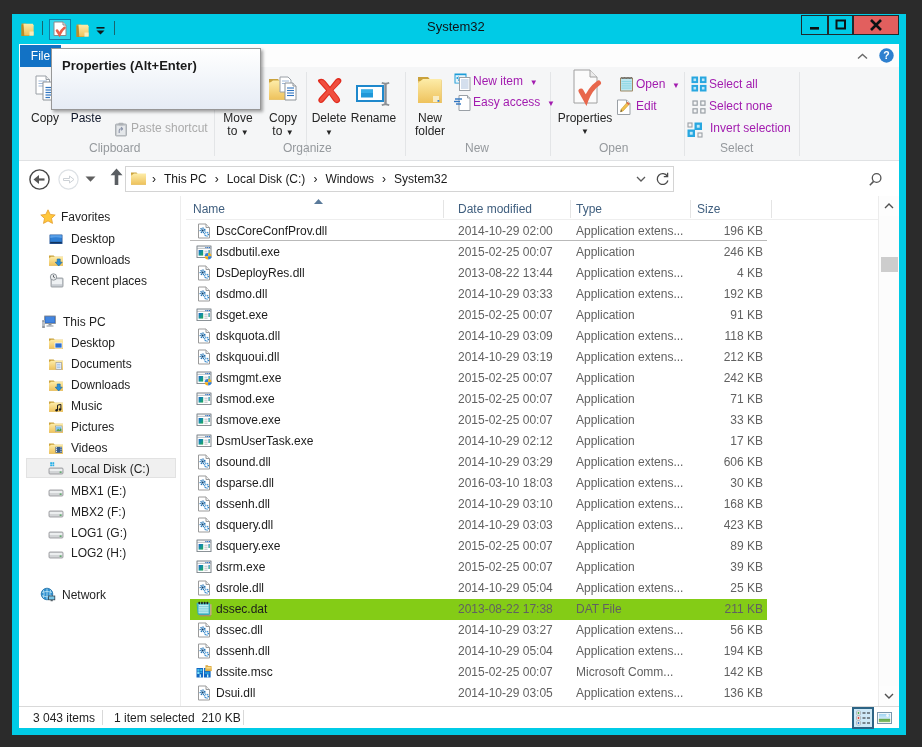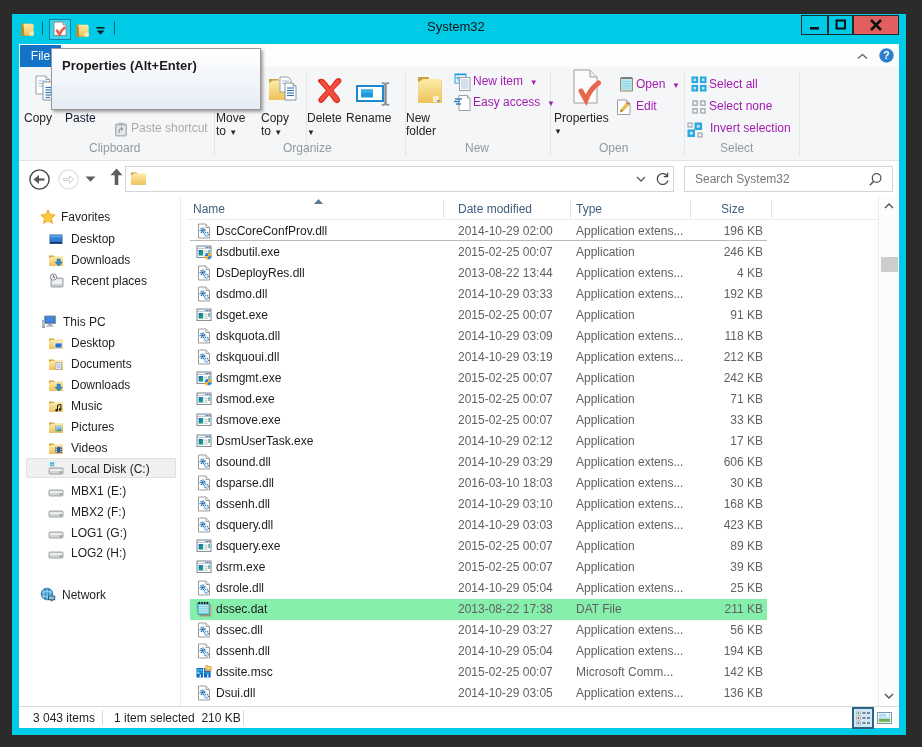--- a/index.html
+++ b/index.html
@@ -1,21 +1,21 @@
 <!DOCTYPE html>
 <html><head><meta charset="utf-8"><style>
 *{margin:0;padding:0;box-sizing:border-box}
 html,body{width:922px;height:747px;overflow:hidden;background:#2b2b2b;font-family:"Liberation Sans",sans-serif;font-size:12px}
 .abs{position:absolute}
 #win{position:absolute;left:12px;top:14px;width:894px;height:721px;background:#00cbe6}
 #content{position:absolute;left:19px;top:44px;width:880px;height:684px;background:#fff}
 .cap{position:absolute;top:15px;height:20px;border:1px solid #1f2a2d}
 svg{display:block}
 .grp{position:absolute;top:97px;color:#95999d}
-.rlbl{position:absolute;top:68px;line-height:13px;color:#252525}
+.rlbl{position:absolute;top:68px;text-align:center;line-height:13px;color:#252525}
 .rtx{position:absolute;line-height:13px;color:#a21caf}
 .sep{position:absolute;top:28px;width:1px;height:84px;background:#e3e5e7}
 .row{position:absolute;left:0;width:577px;height:21px;line-height:21px}
 .ric{position:absolute;left:6px;top:2px;width:16px;height:16px}
 .rn{position:absolute;left:26px;color:#1c1c1c}
 .rd{position:absolute;left:268px;color:#616161}
 .rt{position:absolute;left:386px;color:#616161}
 .rs{position:absolute;left:445px;width:128px;text-align:right;color:#616161}
 .hsep{position:absolute;top:3px;width:1px;height:18px;background:#e4e4e4}
 </style></head><body>
@@ -340,32 +340,34 @@
       </svg>
     </span>
  <div class="abs" style="left:106px;top:122px;width:549px;height:26px;border:1px solid #d4d4d4;background:#fff"></div>
  <span class="abs" style="left:111px;top:127px">
       <svg width="17" height="15" viewBox="0 0 17 15">
         <path d="M1 1.5 h5.5 l1.4 1.8 h8.1 v10.2 H1 Z" fill="#caa23c"></path>
         <path d="M1 3.6 h15 v9.9 H1 Z" fill="#e8c268"></path>
         <path d="M1 5 l3 -2.4 h12 v10.9 H1 Z" fill="url(#fold)"></path>
       </svg>
     </span>
+ <div class="abs" style="left:133px;top:122px;height:26px;line-height:26px;color:#1a1a1a">
+  <span class="bc">›</span><span style="padding:0 8px">This PC</span><span class="bc">›</span><span style="padding:0 8px">Local Disk (C:)</span><span class="bc">›</span><span style="padding:0 8px">Windows</span><span class="bc">›</span><span style="padding:0 8px">System32</span>
+ </div>
  <span class="abs" style="left:617px;top:132px">
       <svg width="10" height="6" viewBox="0 0 10 6">
         <path d="M1 1 L5 5 L9 1" stroke="#5a5a5a" stroke-width="1.3" fill="none"></path>
       </svg>
     </span>
  <span class="abs" style="left:636px;top:127px">
       <svg width="15" height="16" viewBox="0 0 15 16">
         <path d="M12.3 5.2 A5.4 5.4 0 1 0 12.9 9.5" fill="none" stroke="#4a4a4a" stroke-width="1.3"></path>
         <path d="M12.6 1.8 V5.6 H8.8" fill="none" stroke="#4a4a4a" stroke-width="1.3"></path>
       </svg>
     </span>
- <div class="abs" style="left:665px;top:122px;width:209px;height:26px;border:1px solid #d4d4d4;background:#fff;line-height:24px;color:#777;padding-left:10px">Search System32</div>
  <span class="abs" style="left:849px;top:128px">
       <svg width="15" height="15" viewBox="0 0 15 15">
         <circle cx="8.6" cy="6" r="4.3" fill="none" stroke="#555" stroke-width="1.3"></circle>
         <line x1="5.6" y1="9.4" x2="1.8" y2="13.2" stroke="#555" stroke-width="1.5"></line>
       </svg>
     </span>
 
 <span class="abs" style="left:21px;top:165px;width:16px;height:16px">
       <svg width="16" height="16" viewBox="0 0 16 16">
         <path d="M8 0.8 L10.2 5.4 L15.2 6 L11.5 9.4 L12.5 14.4 L8 11.9 L3.5 14.4 L4.5 9.4 L0.8 6 L5.8 5.4 Z" fill="#ffc73c" stroke="#e39c2c" stroke-width="0.8"></path>
@@ -545,21 +547,21 @@
 
  <div class="abs" style="left:167px;top:153px;width:692px;height:23px;color:#3f5e7e;border-bottom:1px solid #eee">
    <span class="abs" style="left:128px;top:2px">
         <svg width="9" height="5" viewBox="0 0 9 5">
           <path d="M4.5 0 L9 5 H0 Z" fill="#5a7a9a"></path>
         </svg>
       </span>
    <div class="abs" style="left:7px;top:3px;line-height:18px">Name</div>
    <div class="abs" style="left:272px;top:3px;line-height:18px">Date modified</div>
    <div class="abs" style="left:390px;top:3px;line-height:18px">Type</div>
-   <div class="abs" style="left:535px;top:3px;line-height:18px">Size</div>
+   <div class="abs" style="left:511px;top:3px;line-height:18px">Size</div>
    <div class="hsep" style="left:257px"></div>
       <div class="hsep" style="left:384px"></div>
       <div class="hsep" style="left:504px"></div>
       <div class="hsep" style="left:585px"></div>
  </div>
 
  <div class="abs" style="left:171px;top:177px;width:577px;height:485px;overflow:hidden">
 <div class="row" style="top:0px">
         <span class="ric">
           <svg width="16" height="16" viewBox="0 0 16 16">
@@ -935,21 +937,21 @@
               <circle cx="6.6" cy="7.4" r="1" fill="#0f3f68"></circle>
               <circle cx="10.5" cy="11.2" r="1.8" fill="#fff" stroke="#2a84cc" stroke-width="1.5" stroke-dasharray="0.9 0.75"></circle>
             </g>
           </svg>
         </span>
         <span class="rn">dsrole.dll</span>
         <span class="rd">2014-10-29 05:04</span>
         <span class="rt">Application extens...</span>
         <span class="rs">25 KB</span>
       </div>
-<div class="row" style="top:378px;background:#86efac">
+<div class="row" style="top:378px;background:#84cc16">
         <span class="ric">
           <svg width="16" height="16" viewBox="0 0 16 16">
             <rect x="3.5" y="13" width="11.5" height="2.4" fill="#ab8f63"></rect>
             <rect x="13.2" y="3.2" width="2.4" height="10.8" fill="#c2ab82"></rect>
             <path d="M1 2.2 H13.4 V13.4 H2.2 Z" fill="#6fc9d6"></path>
             <path d="M1 2.2 H13.4 V13.4 H2.2 Z" fill="none" stroke="#35a8ba"></path>
             <g stroke="#c4ecf2" stroke-width="1.3">
               <line x1="3" y1="4.6" x2="12.4" y2="4.6"></line>
               <line x1="2.9" y1="6.8" x2="12.4" y2="6.8"></line>
               <line x1="2.7" y1="9" x2="12.4" y2="9"></line>

